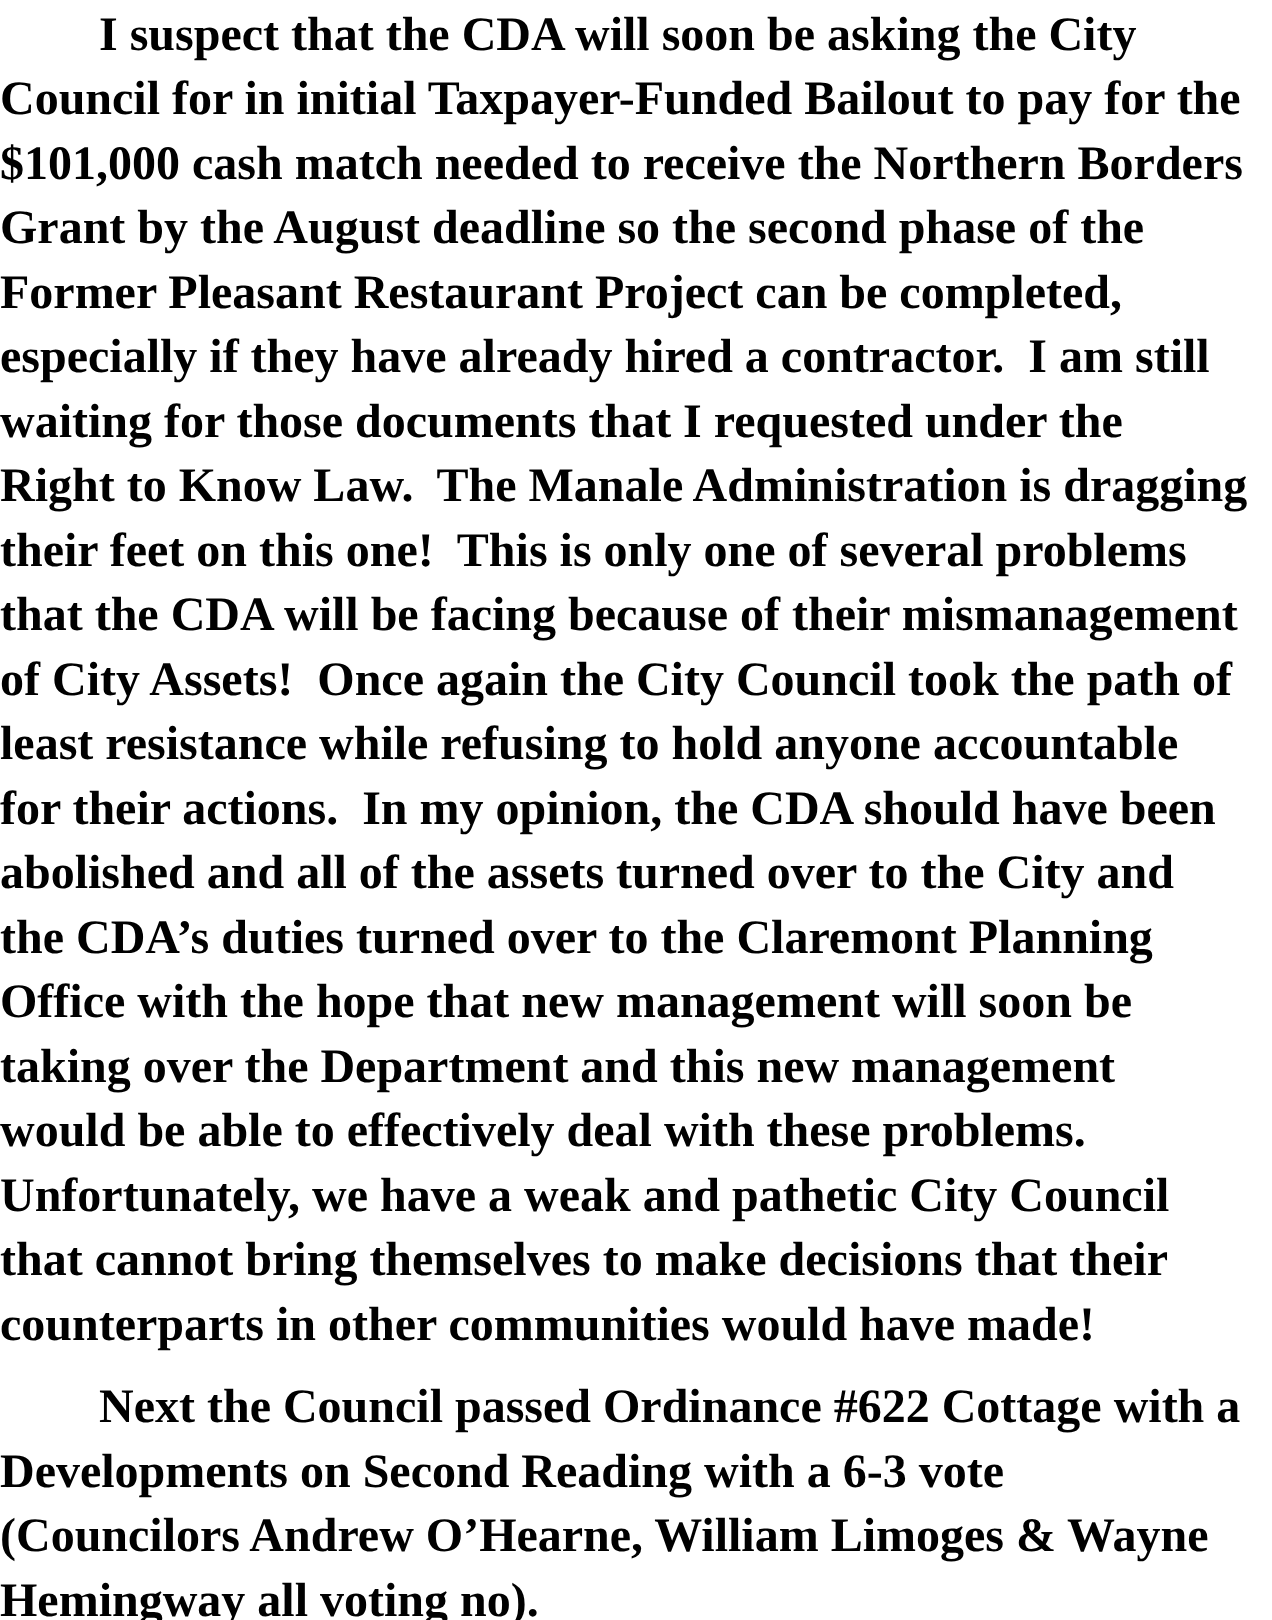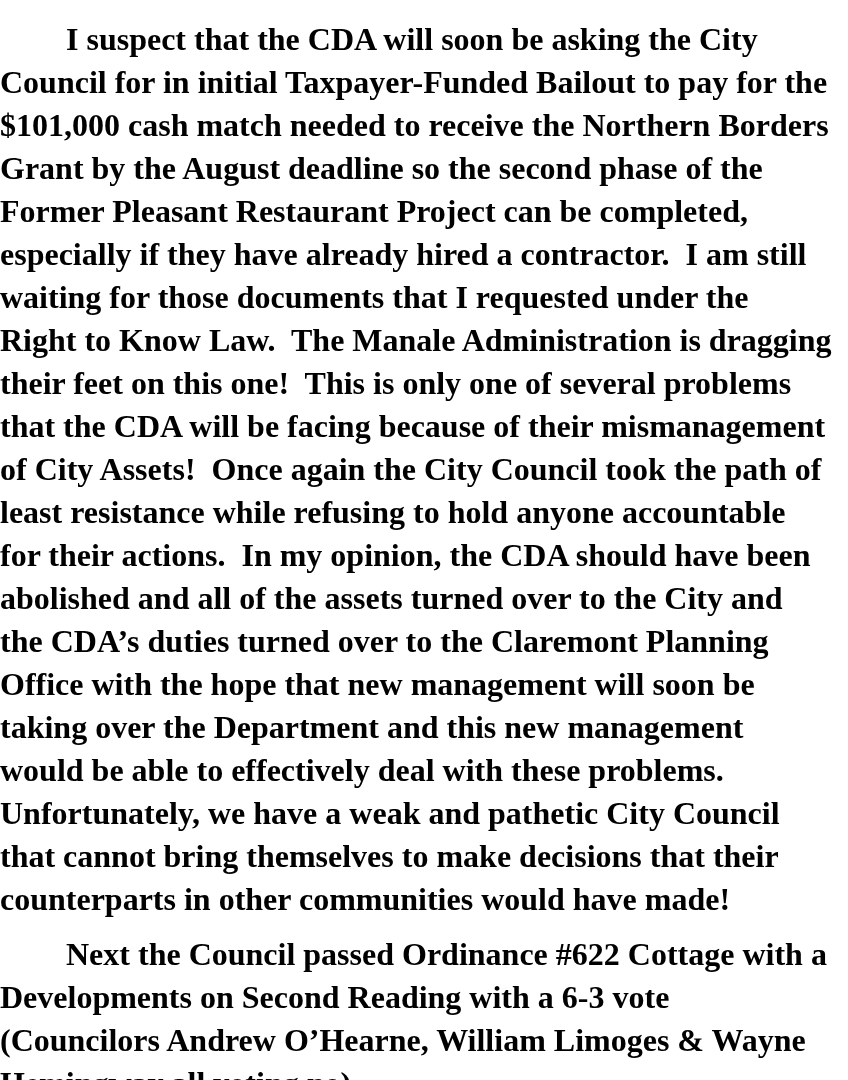--- a/index.html
+++ b/index.html
@@ -9,21 +9,21 @@
   body {
     width: 848px;
     height: 1080px;
     background: #ffffff;
     overflow: hidden;
   }
   .doc {
     box-sizing: border-box;
     width: 848px;
     height: 1080px;
-    padding-top: 18px;
+    padding-top: 1px;
     overflow: hidden;
     font-family: "Liberation Serif", "DejaVu Serif", serif;
     font-weight: bold;
     font-size: 32px;
     line-height: 43px;
     color: #000000;
     text-rendering: optimizeLegibility;
   }
   .para {
     margin: 0;

